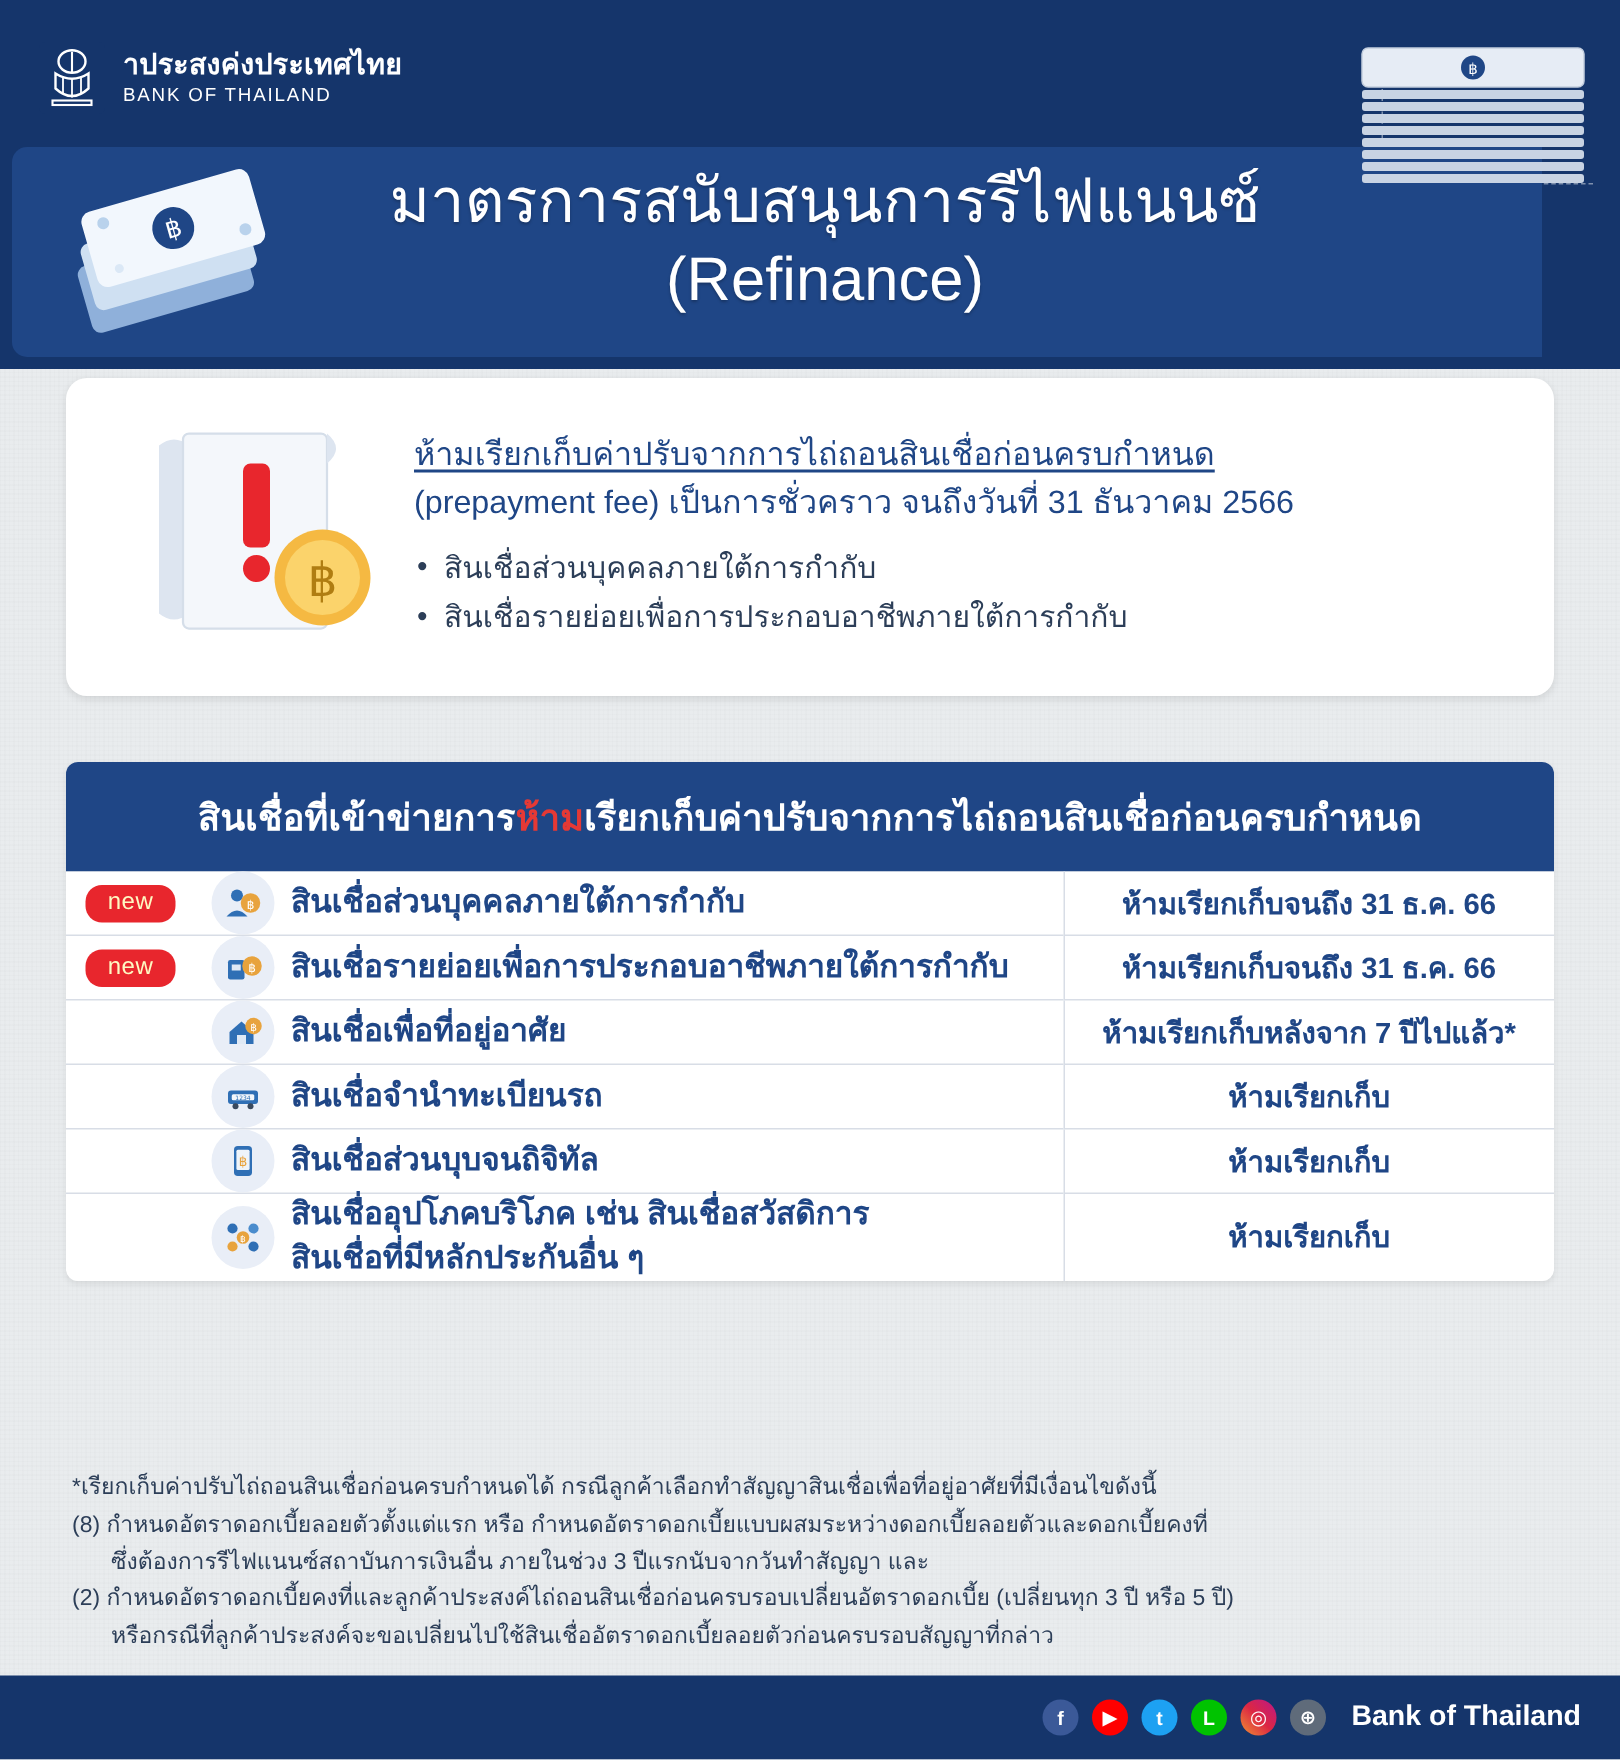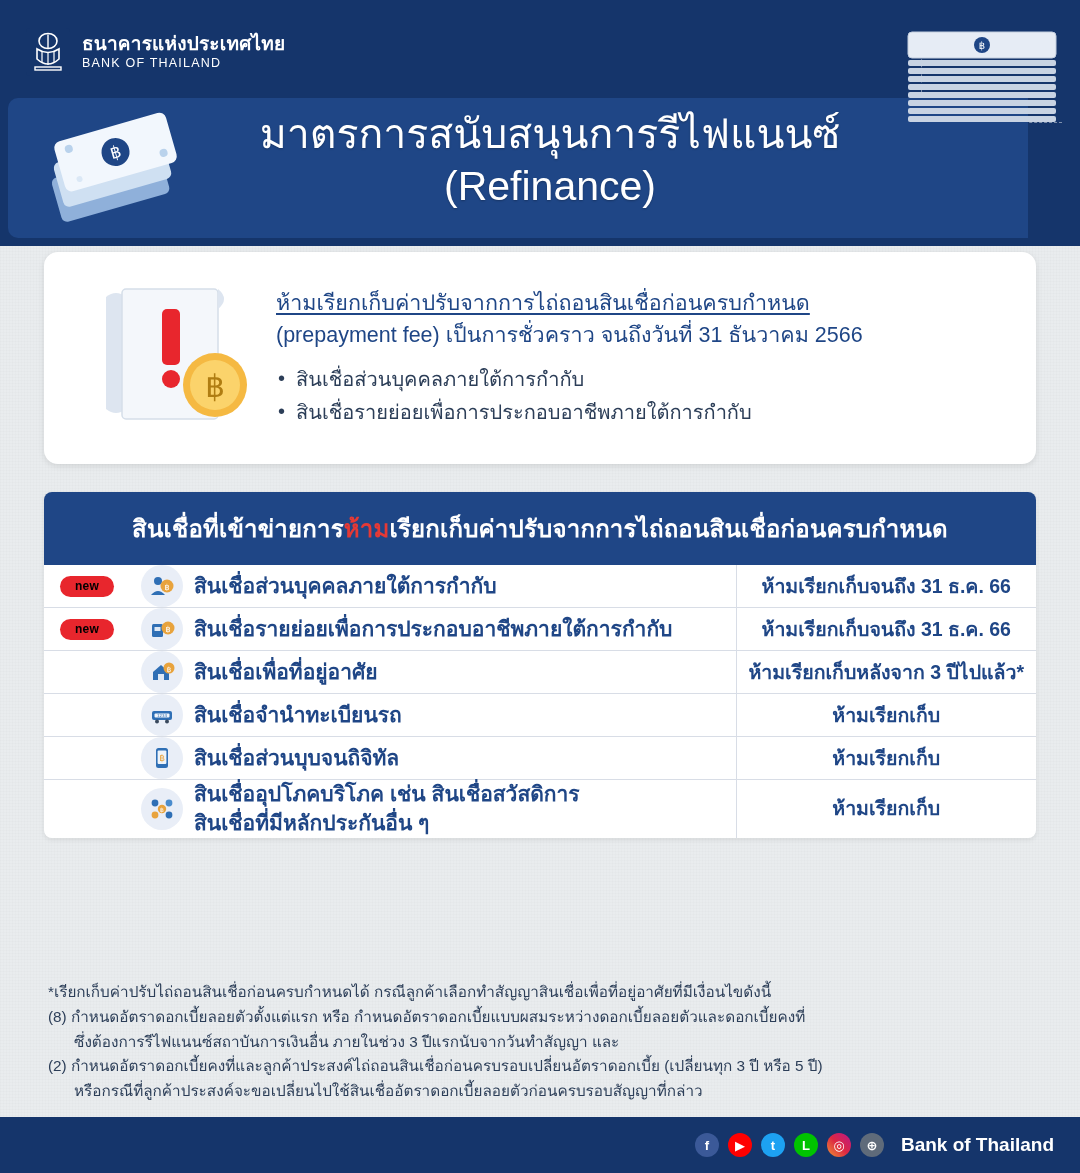--- a/index.html
+++ b/index.html
@@ -144,21 +144,21 @@
     left: 2px;
     top: -1px;
     color: #2c3e58;
     font-size: 20px;
   }
 
   
   .table-wrap {
     position: absolute;
     left: 44px;
-    top: 492px;
+    top: 508px;
     width: 992px;
     border-radius: 8px;
     overflow: hidden;
     box-shadow: 0 2px 5px rgba(0,0,0,.08);
   }
   .table-head {
     background: #1f4686;
     color: #ffffff;
     font-size: 24px;
     font-weight: 700;
@@ -168,23 +168,23 @@
   }
   .table-head .ban { color: #e53935; }
   .tbl { width: 100%; border-collapse: collapse; background: #ffffff; }
   .tbl tr { border-bottom: 1px solid #d8dde6; }
   .tbl tr:last-child { border-bottom: none; }
   .tbl td { vertical-align: middle; padding: 0; }
   .c-new { width: 86px; text-align: center; padding-left: 14px; }
   .badge-new {
     display: inline-block;
     background: #e8262d;
-    color: #000000;
-    font-size: 12px;
-    font-weight: 700;
+    color: #fef9c3;
+    font-size: 16px;
+    font-weight: 400;
     border-radius: 11px;
     padding: 3px 15px 4px;
     letter-spacing: .3px;
   }
   .c-icon { width: 64px; text-align: center; }
   .ico-circle {
     width: 42px; height: 42px;
     border-radius: 50%;
     background: #e9eef7;
     display: inline-flex;
@@ -192,21 +192,21 @@
     justify-content: center;
   }
   .c-label {
     color: #1f4686;
     font-size: 21px;
     font-weight: 700;
     line-height: 1.38;
     padding: 17px 12px 17px 6px;
   }
   .c-right {
-    width: 300px;
+    width: 327px;
     border-left: 1px solid #d8dde6;
     color: #1f4686;
     font-size: 19.5px;
     font-weight: 700;
     text-align: center;
     padding: 16px 8px;
   }
 
   
   .notes {
@@ -267,21 +267,21 @@
       <div class="bot-seal">
         <svg width="42" height="46" viewBox="0 0 42 46" aria-hidden="true">
           <ellipse cx="21" cy="12" rx="9" ry="7.5" fill="none" stroke="#ffffff" stroke-width="1.6"></ellipse>
           <path d="M21 5.5 L21 19" stroke="#ffffff" stroke-width="1.4"></path>
           <path d="M10 20 Q21 27 32 20 L32 30 Q21 40 10 30 Z" fill="none" stroke="#ffffff" stroke-width="1.6"></path>
           <path d="M15 22 L15 33 M21 24 L21 36 M27 22 L27 33" stroke="#ffffff" stroke-width="1.2"></path>
           <rect x="8" y="38" width="26" height="3" fill="none" stroke="#ffffff" stroke-width="1.4"></rect>
         </svg>
       </div>
       <div class="bot-names">
-        <div class="bot-name-th">ธนาคารแห่งประเทศไทย</div>
+        <div class="bot-name-th">าประสงค่งประเทศไทย</div>
         <div class="bot-name-en">BANK OF THAILAND</div>
       </div>
     </div>
 
     <div class="dash-v"></div>
     <div class="dash-h"></div>
 
     <div class="bill-stack">
       <svg width="160" height="112" viewBox="0 0 160 112" aria-hidden="true">
         <g>
@@ -398,21 +398,21 @@
             <span class="ico-circle">
               <svg width="26" height="26" viewBox="0 0 26 26" aria-hidden="true">
                 <path d="M4 13 L12 6 L20 13 V21 H4 Z" fill="#2f6fb5"></path>
                 <rect x="9" y="15" width="6" height="6" fill="#dfe9f5"></rect>
                 <circle cx="20" cy="9" r="5.5" fill="#e8a33d"></circle>
                 <text x="20" y="12.5" font-size="7" fill="#fff" text-anchor="middle" font-family="DejaVu Sans">฿</text>
               </svg>
             </span>
           </td>
           <td class="c-label">สินเชื่อเพื่อที่อยู่อาศัย</td>
-          <td class="c-right">ห้ามเรียกเก็บหลังจาก 3 ปีไปแล้ว*</td>
+          <td class="c-right">ห้ามเรียกเก็บหลังจาก 7 ปีไปแล้ว*</td>
         </tr>
 
         <tr>
           <td class="c-new"></td>
           <td class="c-icon">
             <span class="ico-circle">
               <svg width="26" height="26" viewBox="0 0 26 26" aria-hidden="true">
                 <rect x="3" y="9" width="20" height="9" rx="2" fill="#2f6fb5"></rect>
                 <rect x="5.5" y="11.5" width="15" height="4" rx="1" fill="#f2f6fb"></rect>
                 <text x="13" y="15.2" font-size="4" fill="#2f6fb5" text-anchor="middle" font-family="DejaVu Sans">1234</text>

